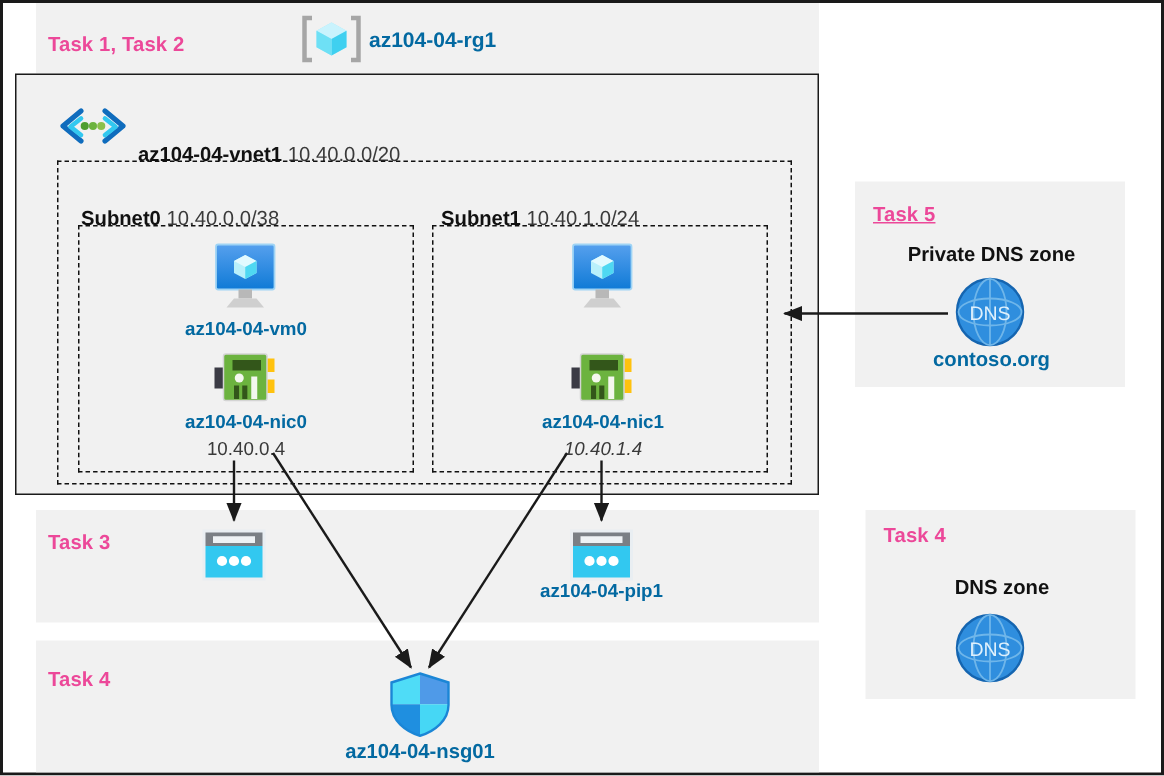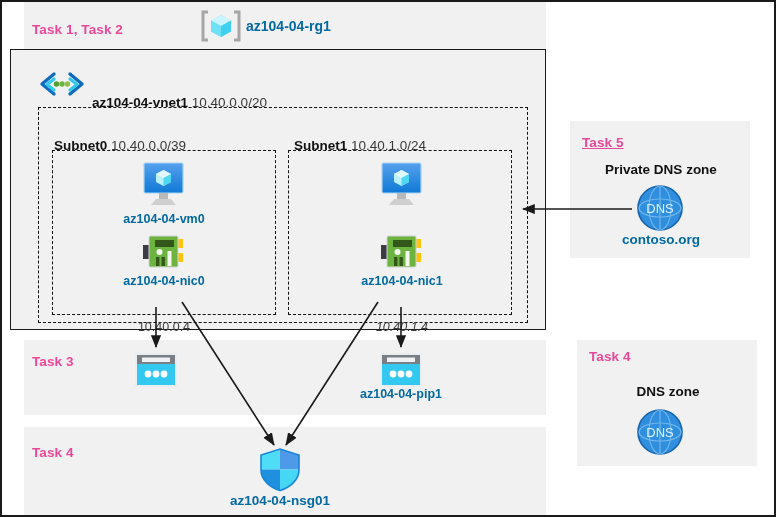--- a/index.html
+++ b/index.html
@@ -16,21 +16,21 @@
   .subnetbox{position:absolute;border:1.6px dashed #111111;box-sizing:border-box;}
   .innerbox{position:absolute;border:1.6px dashed #111111;box-sizing:border-box;}
 
   .titletext{position:absolute;white-space:nowrap;font-size:13.5px;color:#111111;margin-top:18px;}
   .titletext b{font-weight:bold;}
   .titletext .cidr{font-weight:normal;color:#3a3a3a;}
 
   .nodelabel{position:absolute;text-align:center;font-size:12.5px;font-weight:bold;
              color:#0369a1;white-space:nowrap;}
   .sublabel{position:absolute;text-align:center;font-size:12.5px;font-weight:normal;
-            color:#3a3a3a;white-space:nowrap;margin-top:28px;}
+            color:#3a3a3a;white-space:nowrap;}
   .heading{position:absolute;text-align:center;font-size:13.5px;font-weight:bold;
            color:#111111;white-space:nowrap;}
 
   .ico{position:absolute;text-align:right;}
   svg{display:block;overflow:visible;}
   #wires{position:absolute;left:0;top:0;width:776px;height:517px;pointer-events:none;}
 </style>
 </head>
 <body>
 
@@ -66,21 +66,21 @@
   </div>
   <div class="titletext" style="left:90px;top:75px;">
     <b>az104-04-vnet1</b>
     <span class="cidr">10.40.0.0/20</span>
   </div>
 
   <div class="subnetbox" style="left:36px;top:105px;width:490px;height:216px;"></div>
 
   <div class="titletext" style="left:52px;top:118px;">
     <b>Subnet0</b>
-    <span class="cidr">10.40.0.0/39</span>
+    <span class="cidr">10.40.0.0/38</span>
   </div>
   <div class="innerbox" style="left:50px;top:148px;width:224px;height:165px;"></div>
 
   <div class="ico" style="left:133px;top:158px;">
     <svg width="57" height="48" viewBox="0 0 57 48">
       <defs>
         <linearGradient id="vmg0" x1="0" y1="0" x2="0" y2="1">
           <stop offset="0" stop-color="#56a0ee"></stop>
             <stop offset="1" stop-color="#0f7ad6"></stop>
         </linearGradient>

